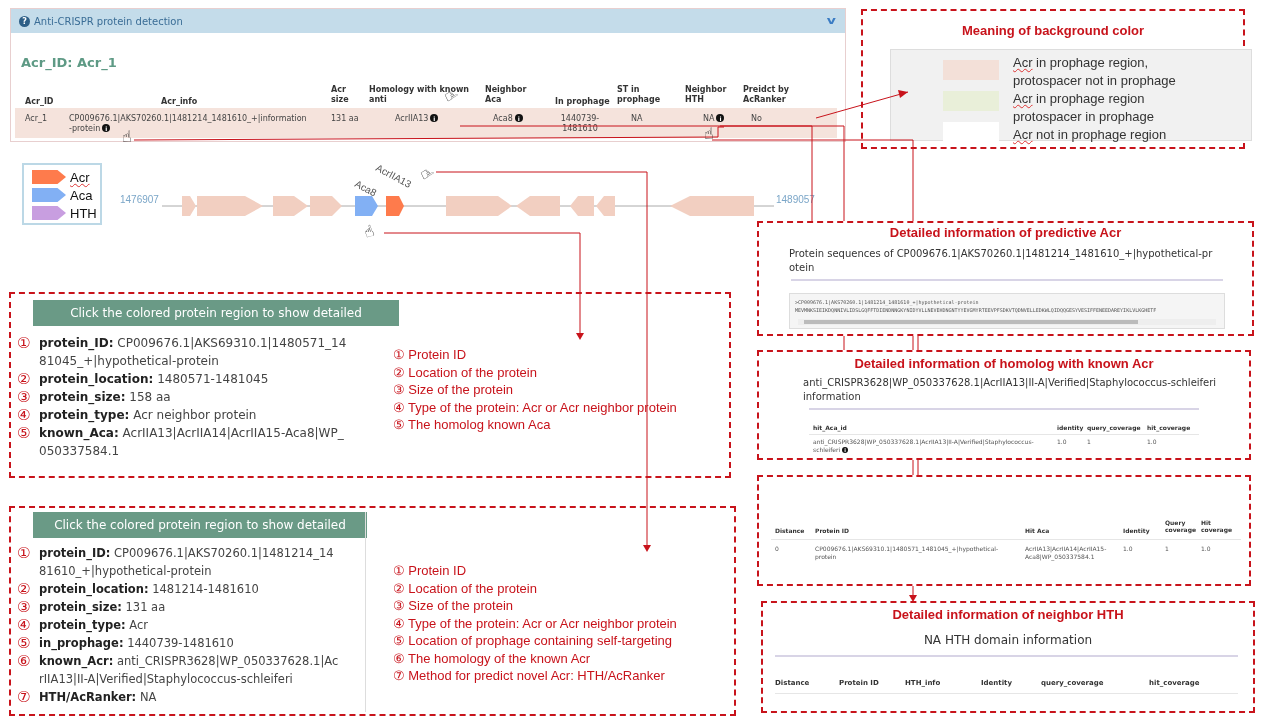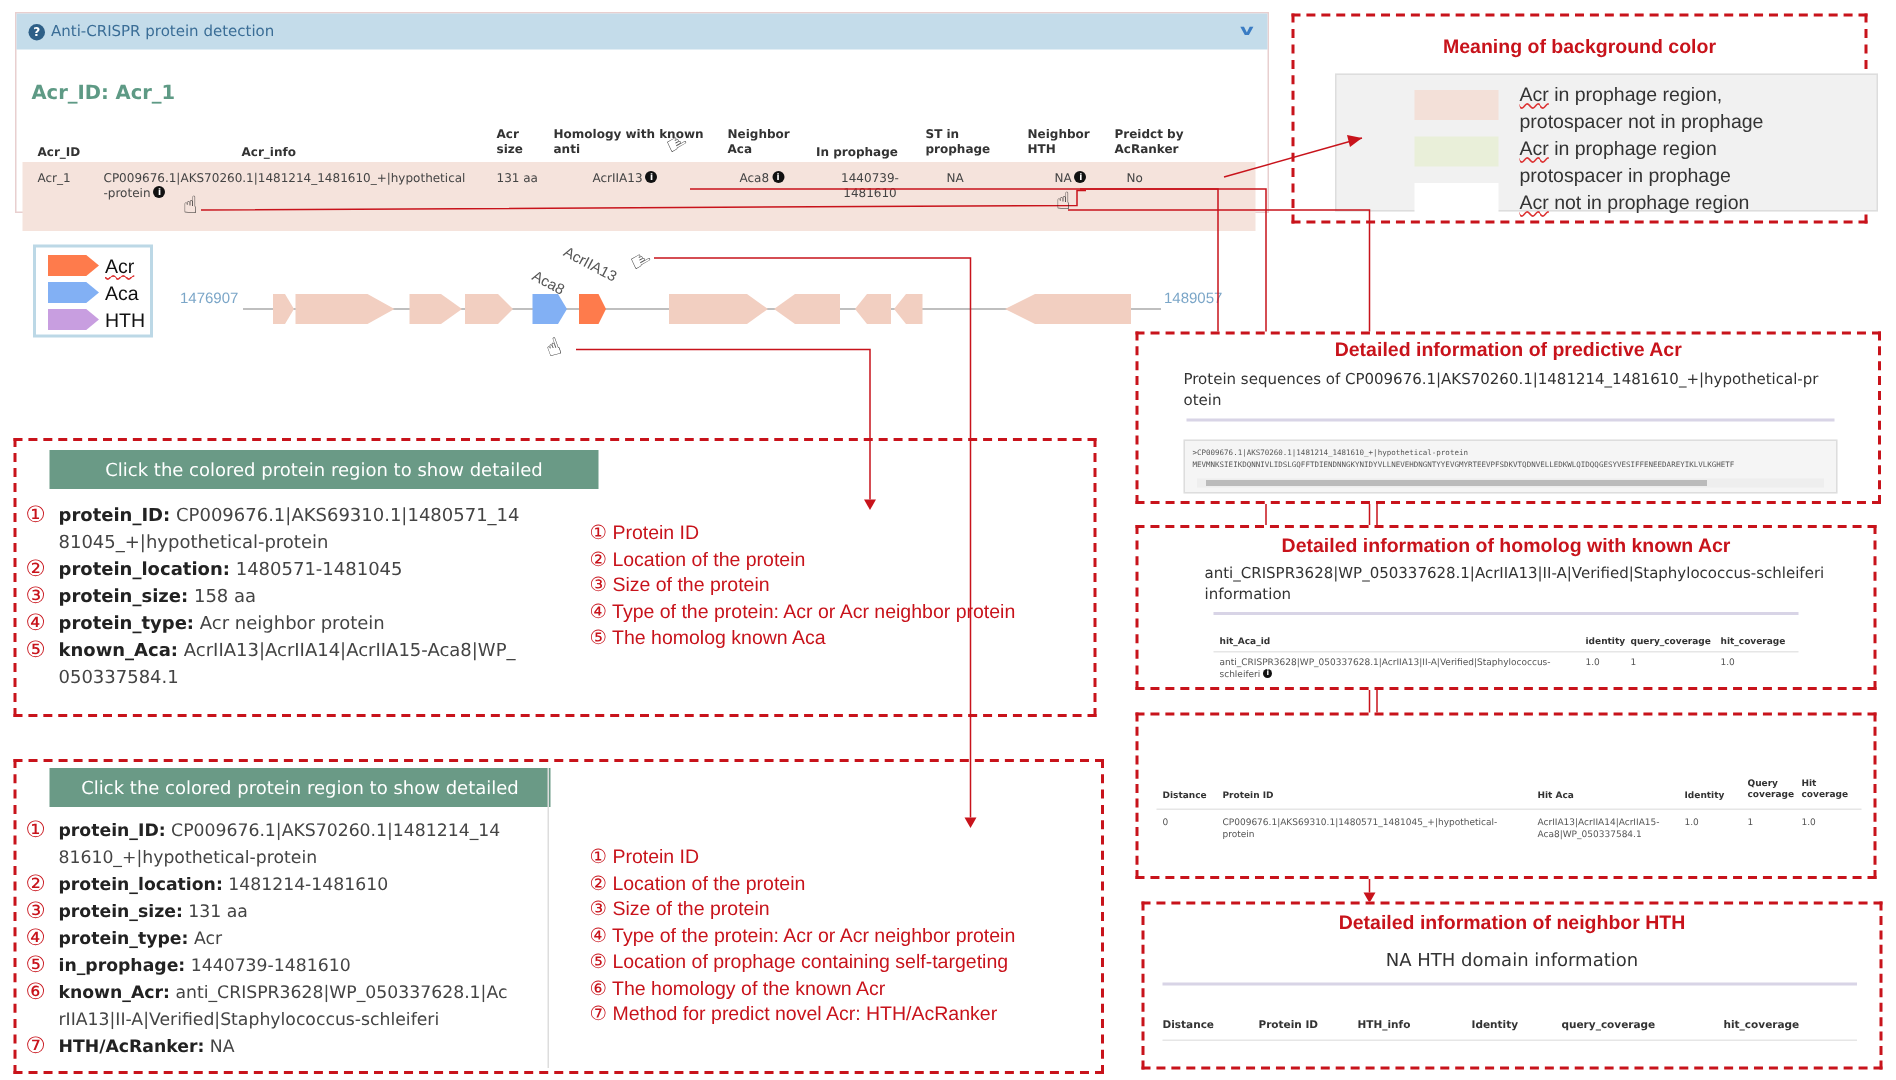--- a/index.html
+++ b/index.html
@@ -7,21 +7,21 @@
   body { position: relative; font-family: "DejaVu Sans", sans-serif; color: #333; }
 
   
   .panel { position: absolute; left: 10px; top: 8px; width: 836px; height: 134px; border: 1px solid #e8cfcf; background: #fff; }
   .panel-head { height: 24px; background: #c4dcea; display: flex; align-items: center; padding: 0 8px; font-size: 10px; color: #3a6d96; }
   .panel-head .qicon { width: 11px; height: 11px; border-radius: 50%; background: #2e5f87; color: #fff; font-size: 8px; line-height: 11px; text-align: center; margin-right: 4px; font-weight: bold; }
   .panel-head .chev { position: absolute; right: 10px; top: 6px; color: #3a7cc4; font-size: 10px; font-weight: bold; transform: scaleX(1.4); }
   .acr-title { position: absolute; left: 10px; top: 46px; font-size: 13px; font-weight: bold; color: #5e9a85; }
   .tbl-head { position: absolute; top: 70px; left: 0; width: 836px; height: 28px; font-size: 8px; font-weight: bold; color: #333; }
   .tbl-head span { position: absolute; line-height: 10px; }
-  .tbl-row { position: absolute; top: 99px; left: 4px; width: 822px; height: 46px; background: #f5e3dc; font-size: 8px; color: #444; }
+  .tbl-row { position: absolute; top: 99px; left: 4px; width: 822px; height: 30px; background: #f5e3dc; font-size: 8px; color: #444; }
   .tbl-row span { position: absolute; line-height: 10px; }
   .info { display: inline-block; width: 8px; height: 8px; border-radius: 50%; background: #111; color: #fff; font-size: 6px; line-height: 8px; text-align: center; font-weight: bold; vertical-align: middle; margin-left: 2px; }
 
   
   .dbox { position: absolute; border: 2px dashed #c8131b; background: #fff; }
   .dtitle { color: #c8131b; font-size: 13px; text-align: center; font-family: "Liberation Sans", sans-serif; font-weight: bold; }
 
   
   .bg-inner { position: absolute; left: 14px; top: 38px; width: 362px; height: 92px; background: #f1f1f1; border: 1px solid #ddd; margin-left: 13px; }
   .bg-sw { position: absolute; left: 52px; width: 56px; height: 20px; }
@@ -67,30 +67,30 @@
     <span class="chev">v</span>
   </div>
   <div class="acr-title">Acr_ID: Acr_1</div>
 
   <div class="tbl-head">
     <span style="left:14px;top:18px;width:40px;text-align:left">Acr_ID</span>
     <span style="left:150px;top:18px;width:80px">Acr_info</span>
     <span style="left:320px;top:6px;width:30px">Acr size</span>
     <span style="left:358px;top:6px;width:108px">Homology with known anti</span>
     <span style="left:474px;top:6px;width:46px">Neighbor Aca</span>
-    <span style="left:533px;top:18px;width:70px">In prophage</span>
+    <span style="left:544px;top:18px;width:70px">In prophage</span>
     <span style="left:606px;top:6px;width:52px">ST in prophage</span>
     <span style="left:674px;top:6px;width:52px">Neighbor HTH</span>
     <span style="left:732px;top:6px;width:62px">Preidct by AcRanker</span>
   </div>
 
   <div class="tbl-row">
     <span style="left:10px;top:6px">Acr_1</span>
     <span style="left:54px;top:6px">
-      <span style="position:static;display:block">CP009676.1|AKS70260.1|1481214_1481610_+|hypothetical</span>
+      <span style="position:static;display:block">CP009676.1|AKS70260.1|1481214_1481610_+|information</span>
       <span style="position:static">-protein</span><span class="info">i</span>
     </span>
     <span style="left:316px;top:6px">131 aa</span>
     <span style="left:380px;top:6px"><span style="position:static">AcrIIA13</span><span class="info">i</span></span>
     <span style="left:478px;top:6px"><span style="position:static">Aca8</span><span class="info">i</span></span>
     <span style="left:540px;top:6px;text-align:center;width:50px">
       <span style="position:static;display:block">1440739-</span>
       <span style="position:static;display:block">1481610</span>
     </span>
     <span style="left:616px;top:6px">NA</span>

